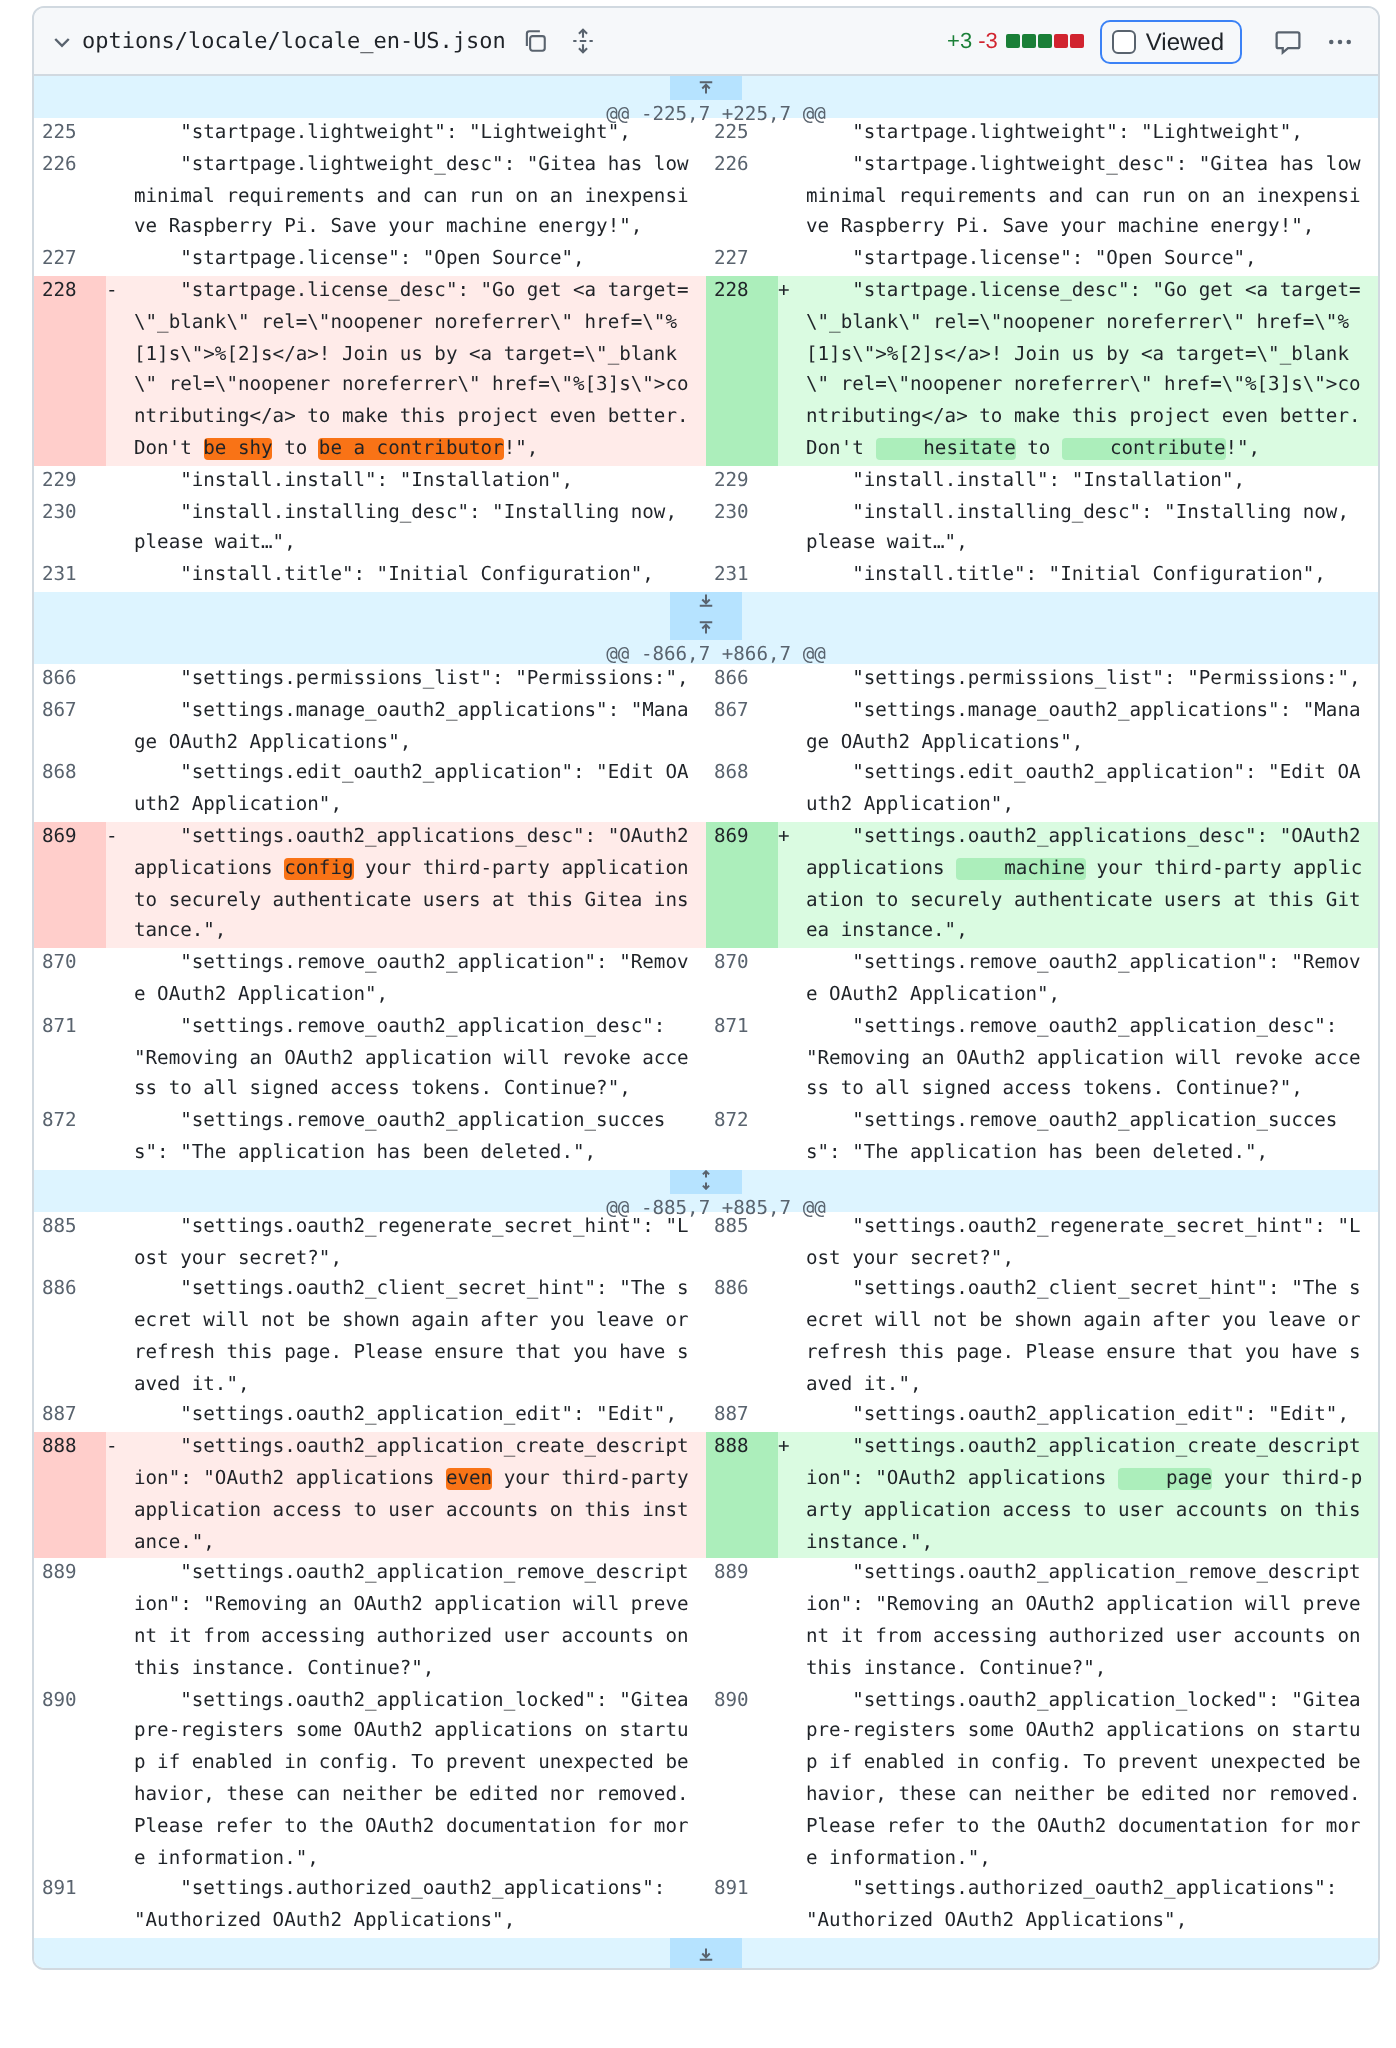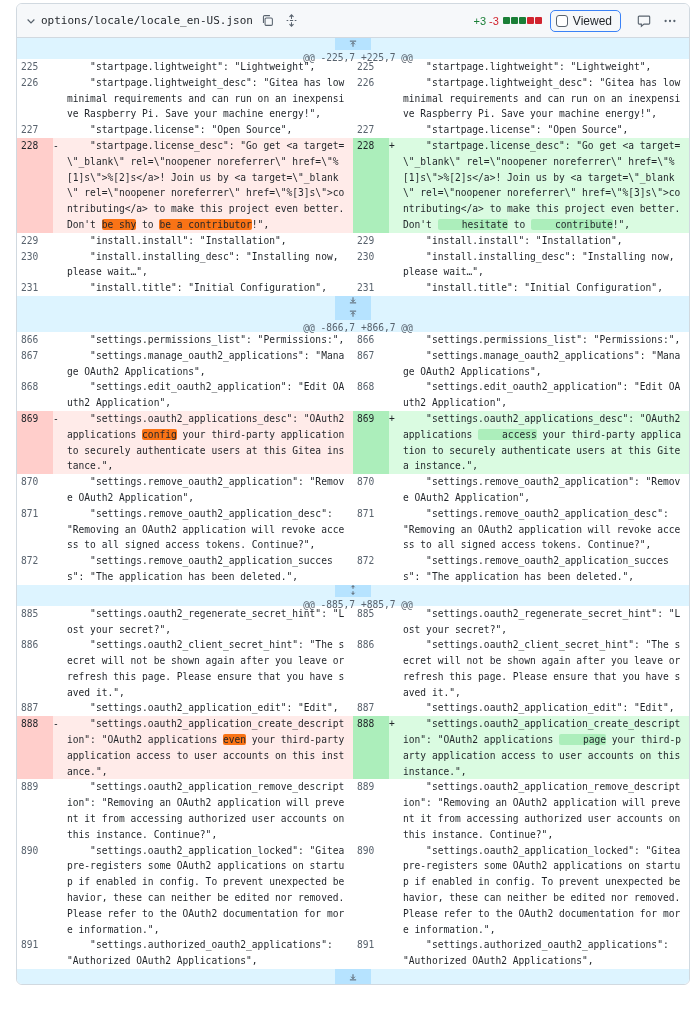--- a/index.html
+++ b/index.html
@@ -229,21 +229,21 @@
       </div>
       <div class="row">
         <div class="side del">
           <div class="ln">869</div>
           <div class="mk"> -</div>
           <div class="code"><span>    "settings.oauth2_applications_desc": "OAuth2 applications </span><span class="hl-del">config</span><span> your third-party application to securely authenticate users at this Gitea instance.",</span></div>
         </div>
         <div class="side add">
           <div class="ln">869</div>
           <div class="mk"> +</div>
-          <div class="code"><span>    "settings.oauth2_applications_desc": "OAuth2 applications </span><span class="hl-add">access</span><span> your third-party application to securely authenticate users at this Gitea instance.",</span></div>
+          <div class="code"><span>    "settings.oauth2_applications_desc": "OAuth2 applications </span><span class="hl-add">machine</span><span> your third-party application to securely authenticate users at this Gitea instance.",</span></div>
         </div>
       </div>
       <div class="row">
         <div class="side ">
           <div class="ln">870</div>
           <div class="mk"></div>
           <div class="code">    "settings.remove_oauth2_application": "Remove OAuth2 Application",</div>
         </div>
         <div class="side ">
           <div class="ln">870</div>

